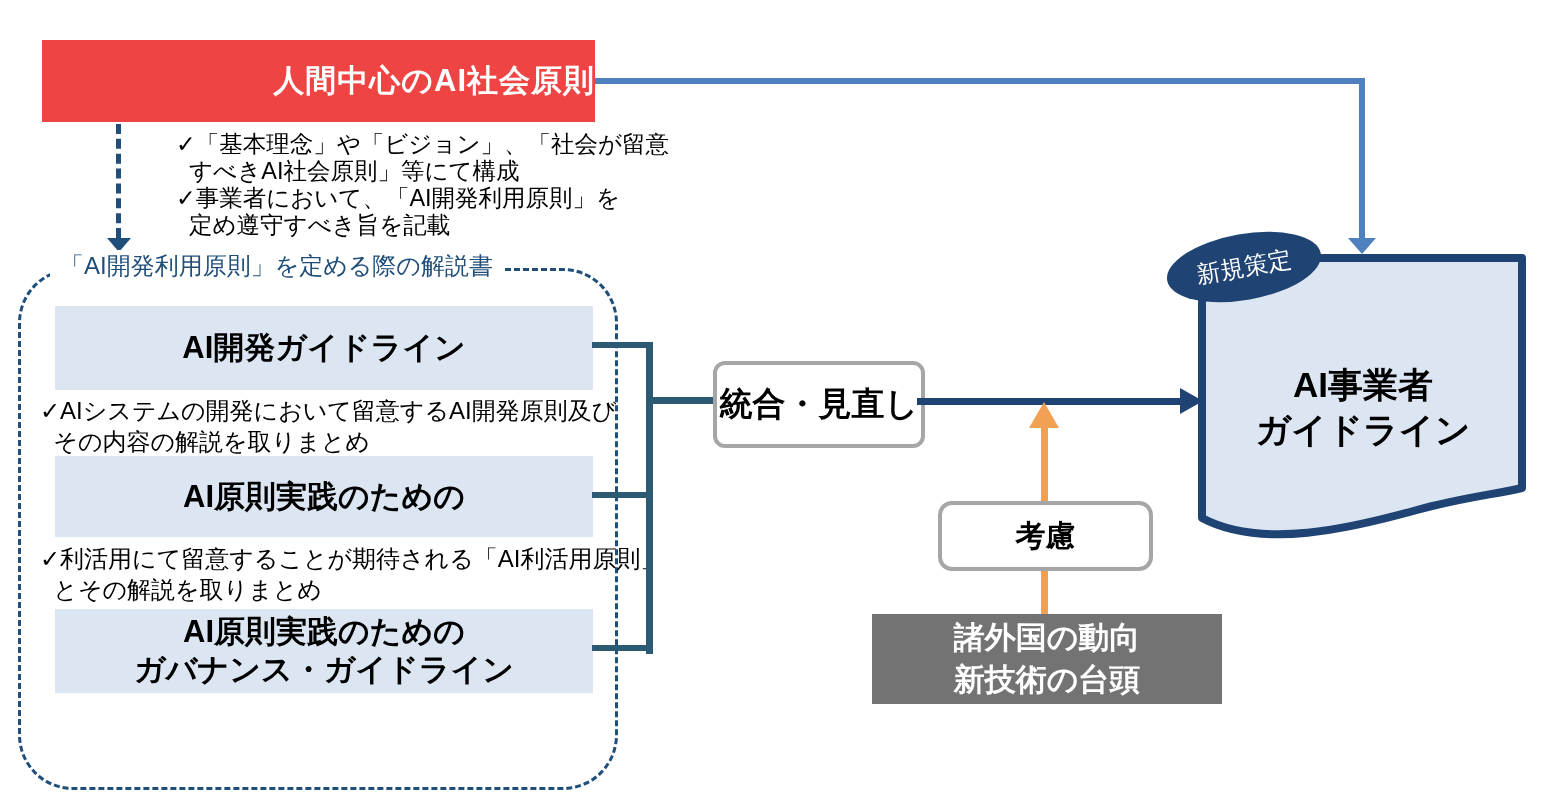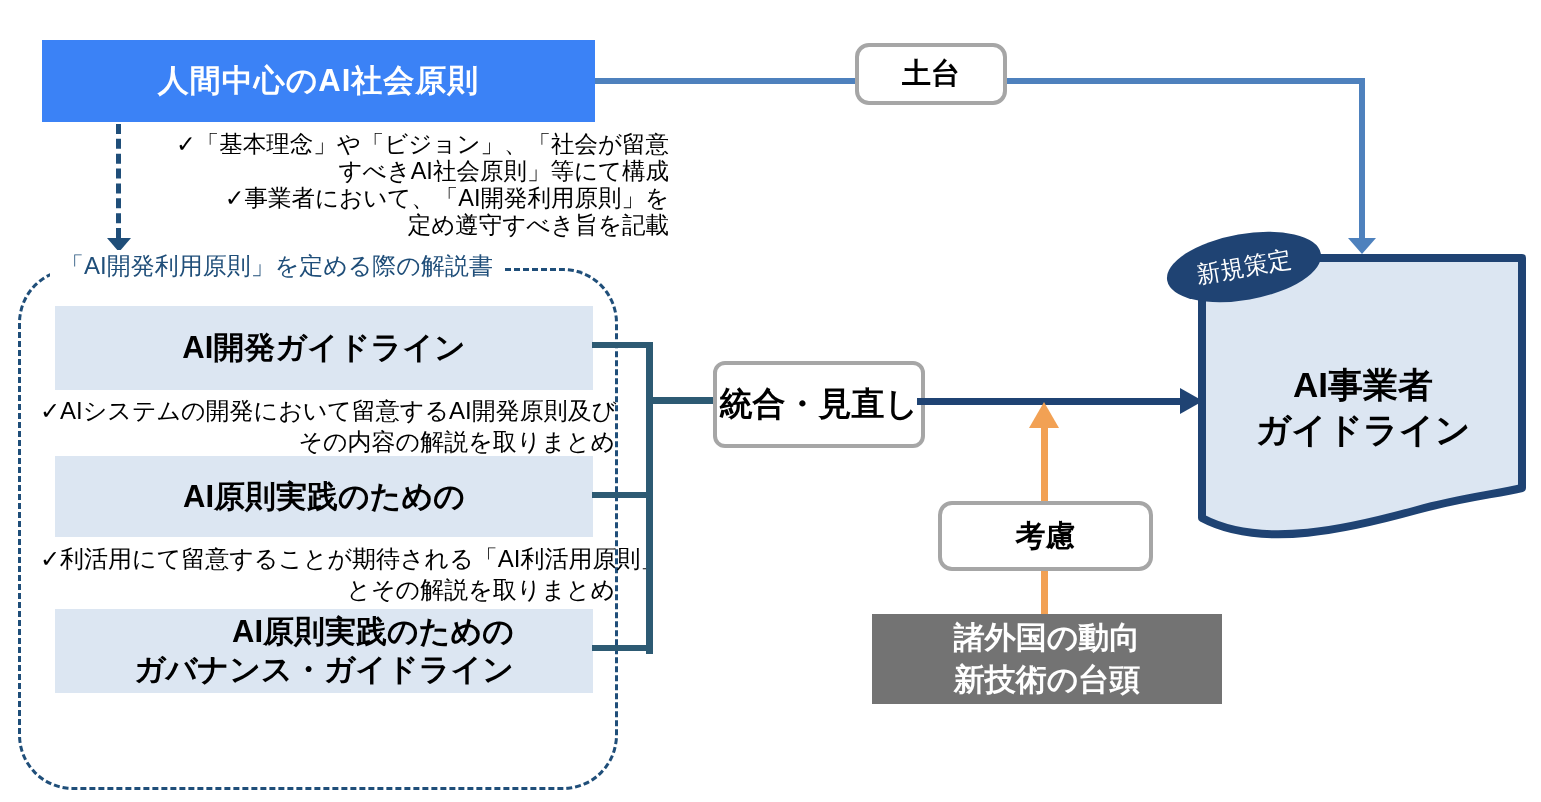--- a/index.html
+++ b/index.html
@@ -4,28 +4,28 @@
 <style>
   html,body{margin:0;padding:0;background:#ffffff;}
   #canvas{
     position:relative;
     width:1541px;height:802px;
     background:#ffffff;
     font-family:"Liberation Sans","DejaVu Sans",sans-serif;
     overflow:hidden;
   }
   .abs{position:absolute;}
-  .pre{white-space:pre;text-align:right;}
+  .pre{white-space:pre;}
   .center{display:flex;align-items:center;justify-content:center;text-align:center;}
 
   
   .principles-box{
     left:42px;top:40px;width:553px;height:82px;
-    background:#3b82f6;color:#ffffff;
-    font-size:31px;font-weight:bold;letter-spacing:1px;
+    background:#ef4444;color:#ffffff;
+    font-size:31px;font-weight:bold;letter-spacing:1px;justify-content:flex-end;
   }
   
   .found-h{left:595px;top:78px;width:767px;height:6px;background:#4E81BD;}
   .found-v{left:1359px;top:78px;width:6px;height:161px;background:#4E81BD;}
   .found-head{left:1348px;top:238px;width:0;height:0;
     border-left:14px solid transparent;border-right:14px solid transparent;
     border-top:16px solid #4E81BD;}
   .badge-white{
     background:#ffffff;border:4px solid #A6A6A6;border-radius:14px;
     font-weight:bold;color:#000000;
@@ -107,23 +107,20 @@
 <div id="canvas">
 
   <div class="abs found-h"></div>
   <div class="abs found-v"></div>
   <div class="abs found-head"></div>
 
   <div class="abs center principles-box">
     <span>人間中心のAI社会原則</span>
   </div>
 
-  <div class="abs center badge-white foundation-badge">
-    <span>土台</span>
-  </div>
 
   <div class="abs dash-arrow-line"></div>
   <div class="abs dash-arrow-head"></div>
 
   <div class="abs top-notes">
     <div class="pre">✓「基本理念」や「ビジョン」、「社会が留意
   すべきAI社会原則」等にて構成</div>
     <div class="pre">✓事業者において、「AI開発利用原則」を
   定め遵守すべき旨を記載</div>
   </div>

